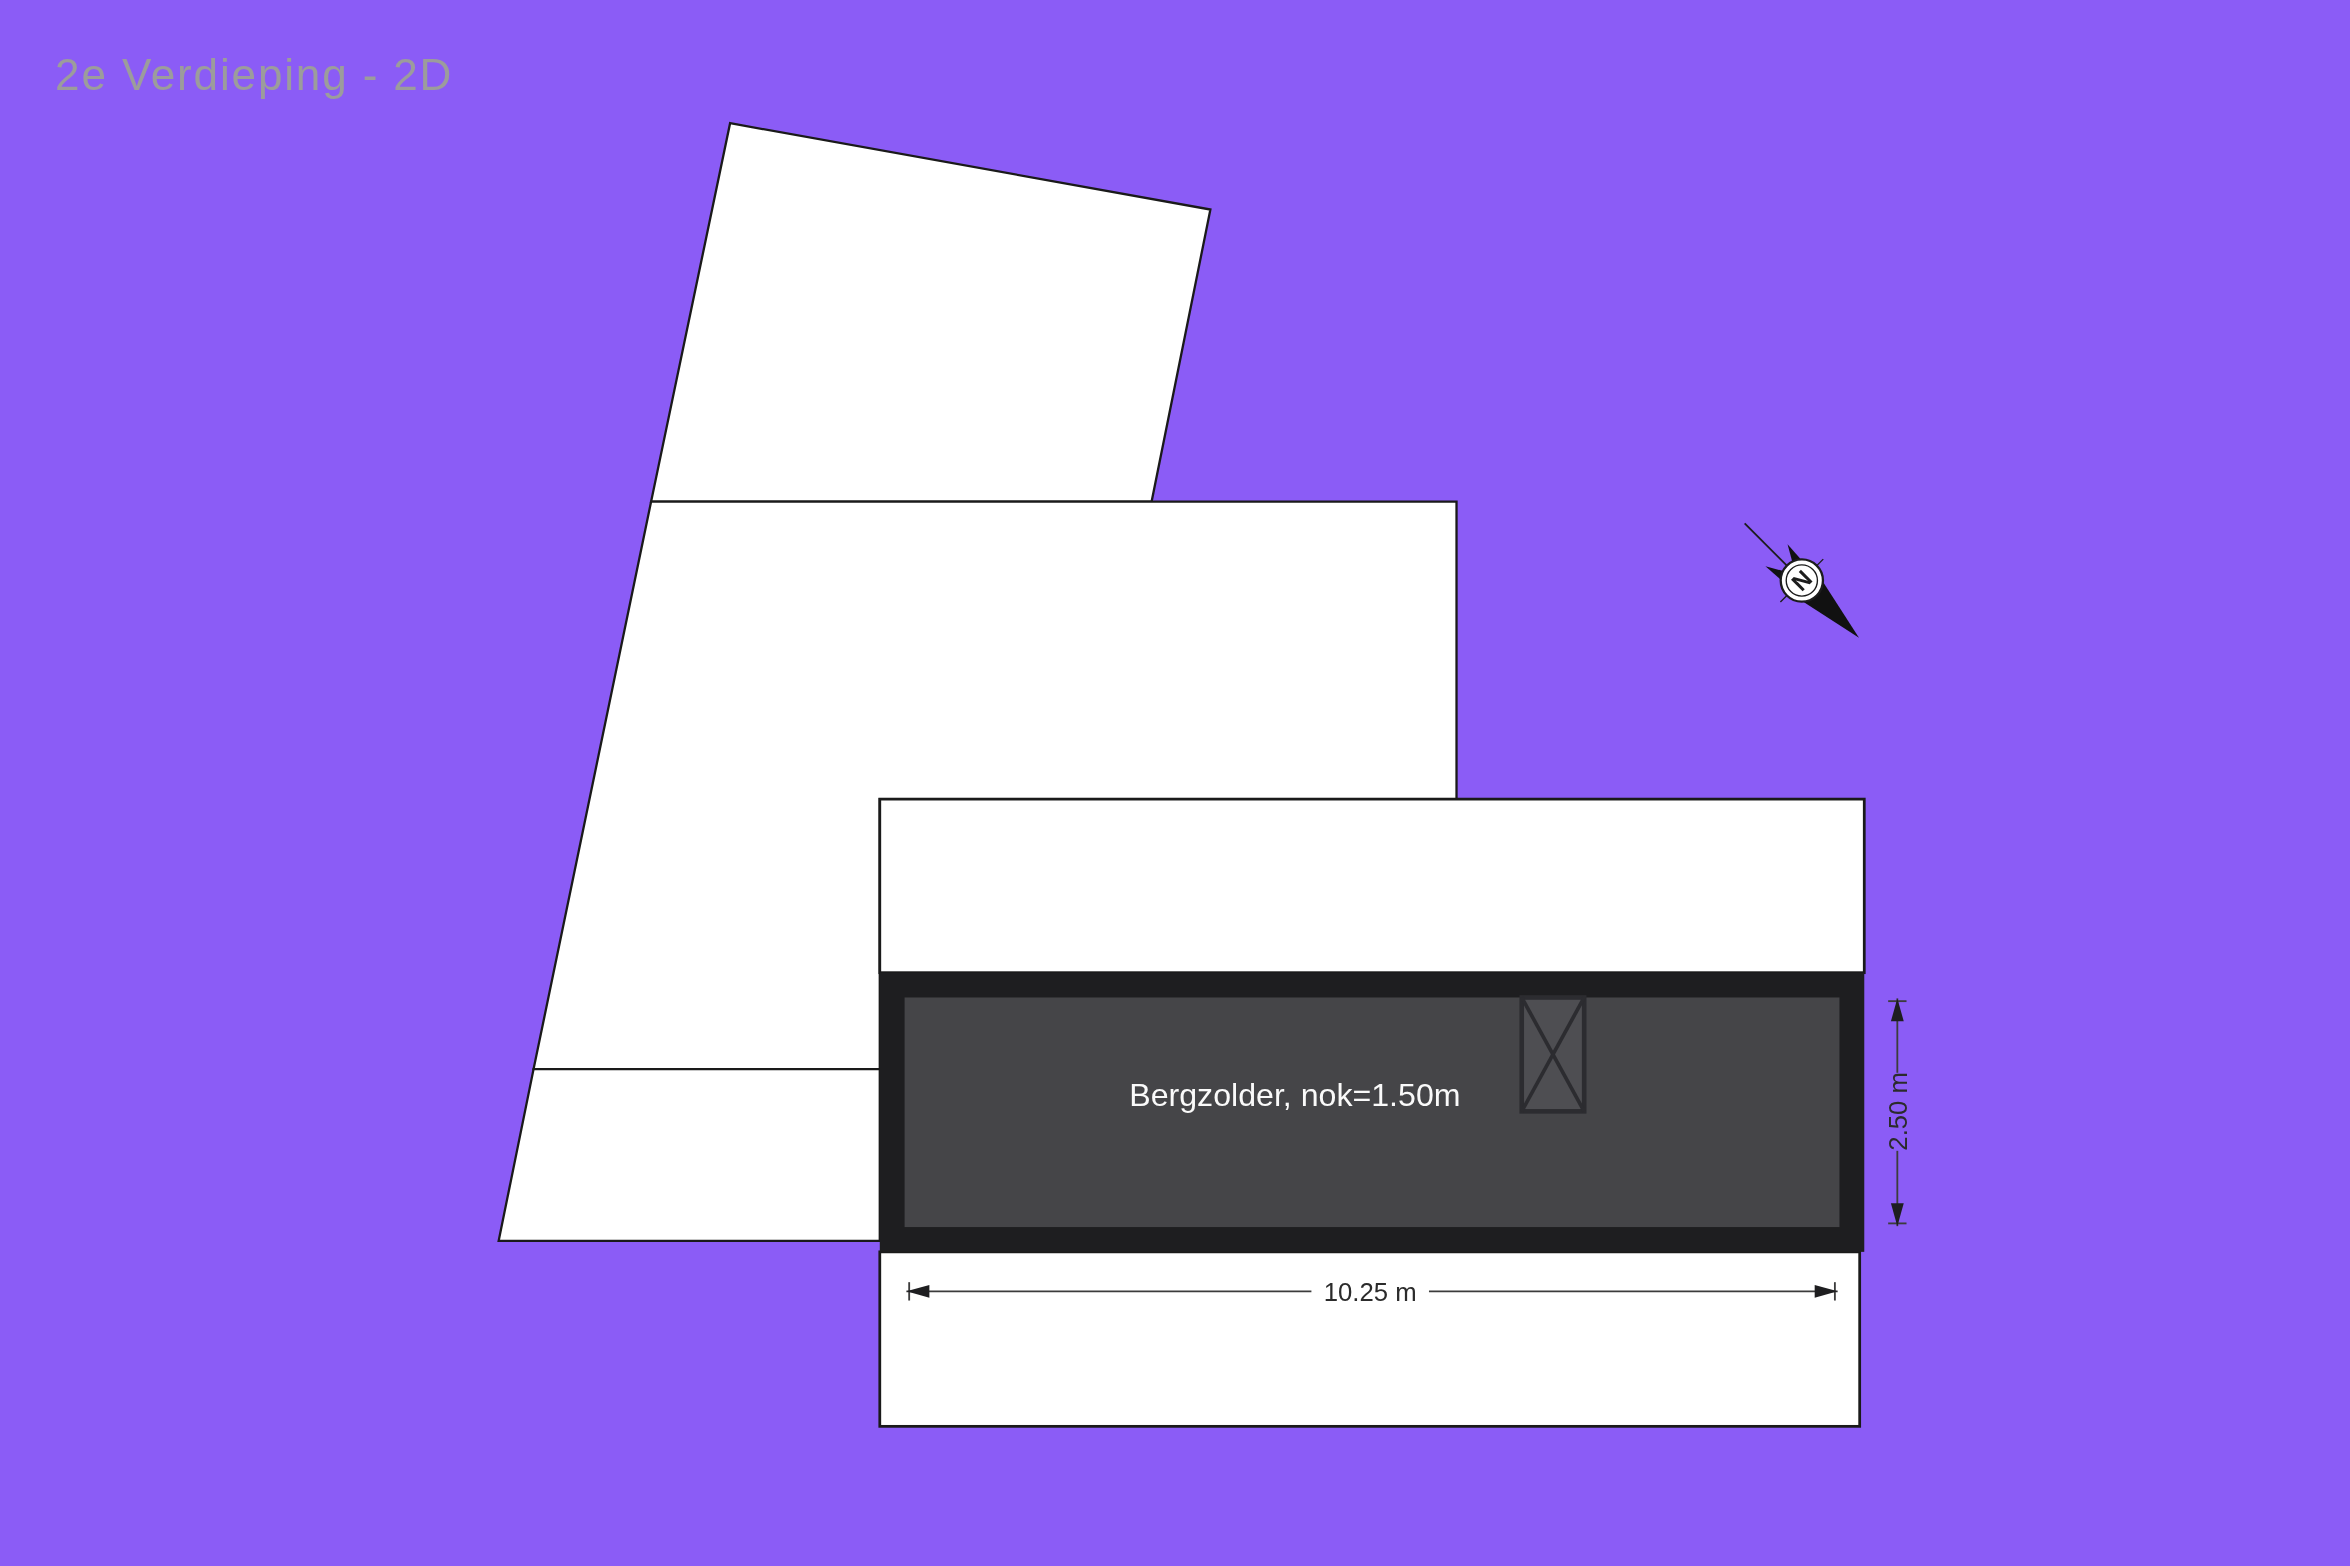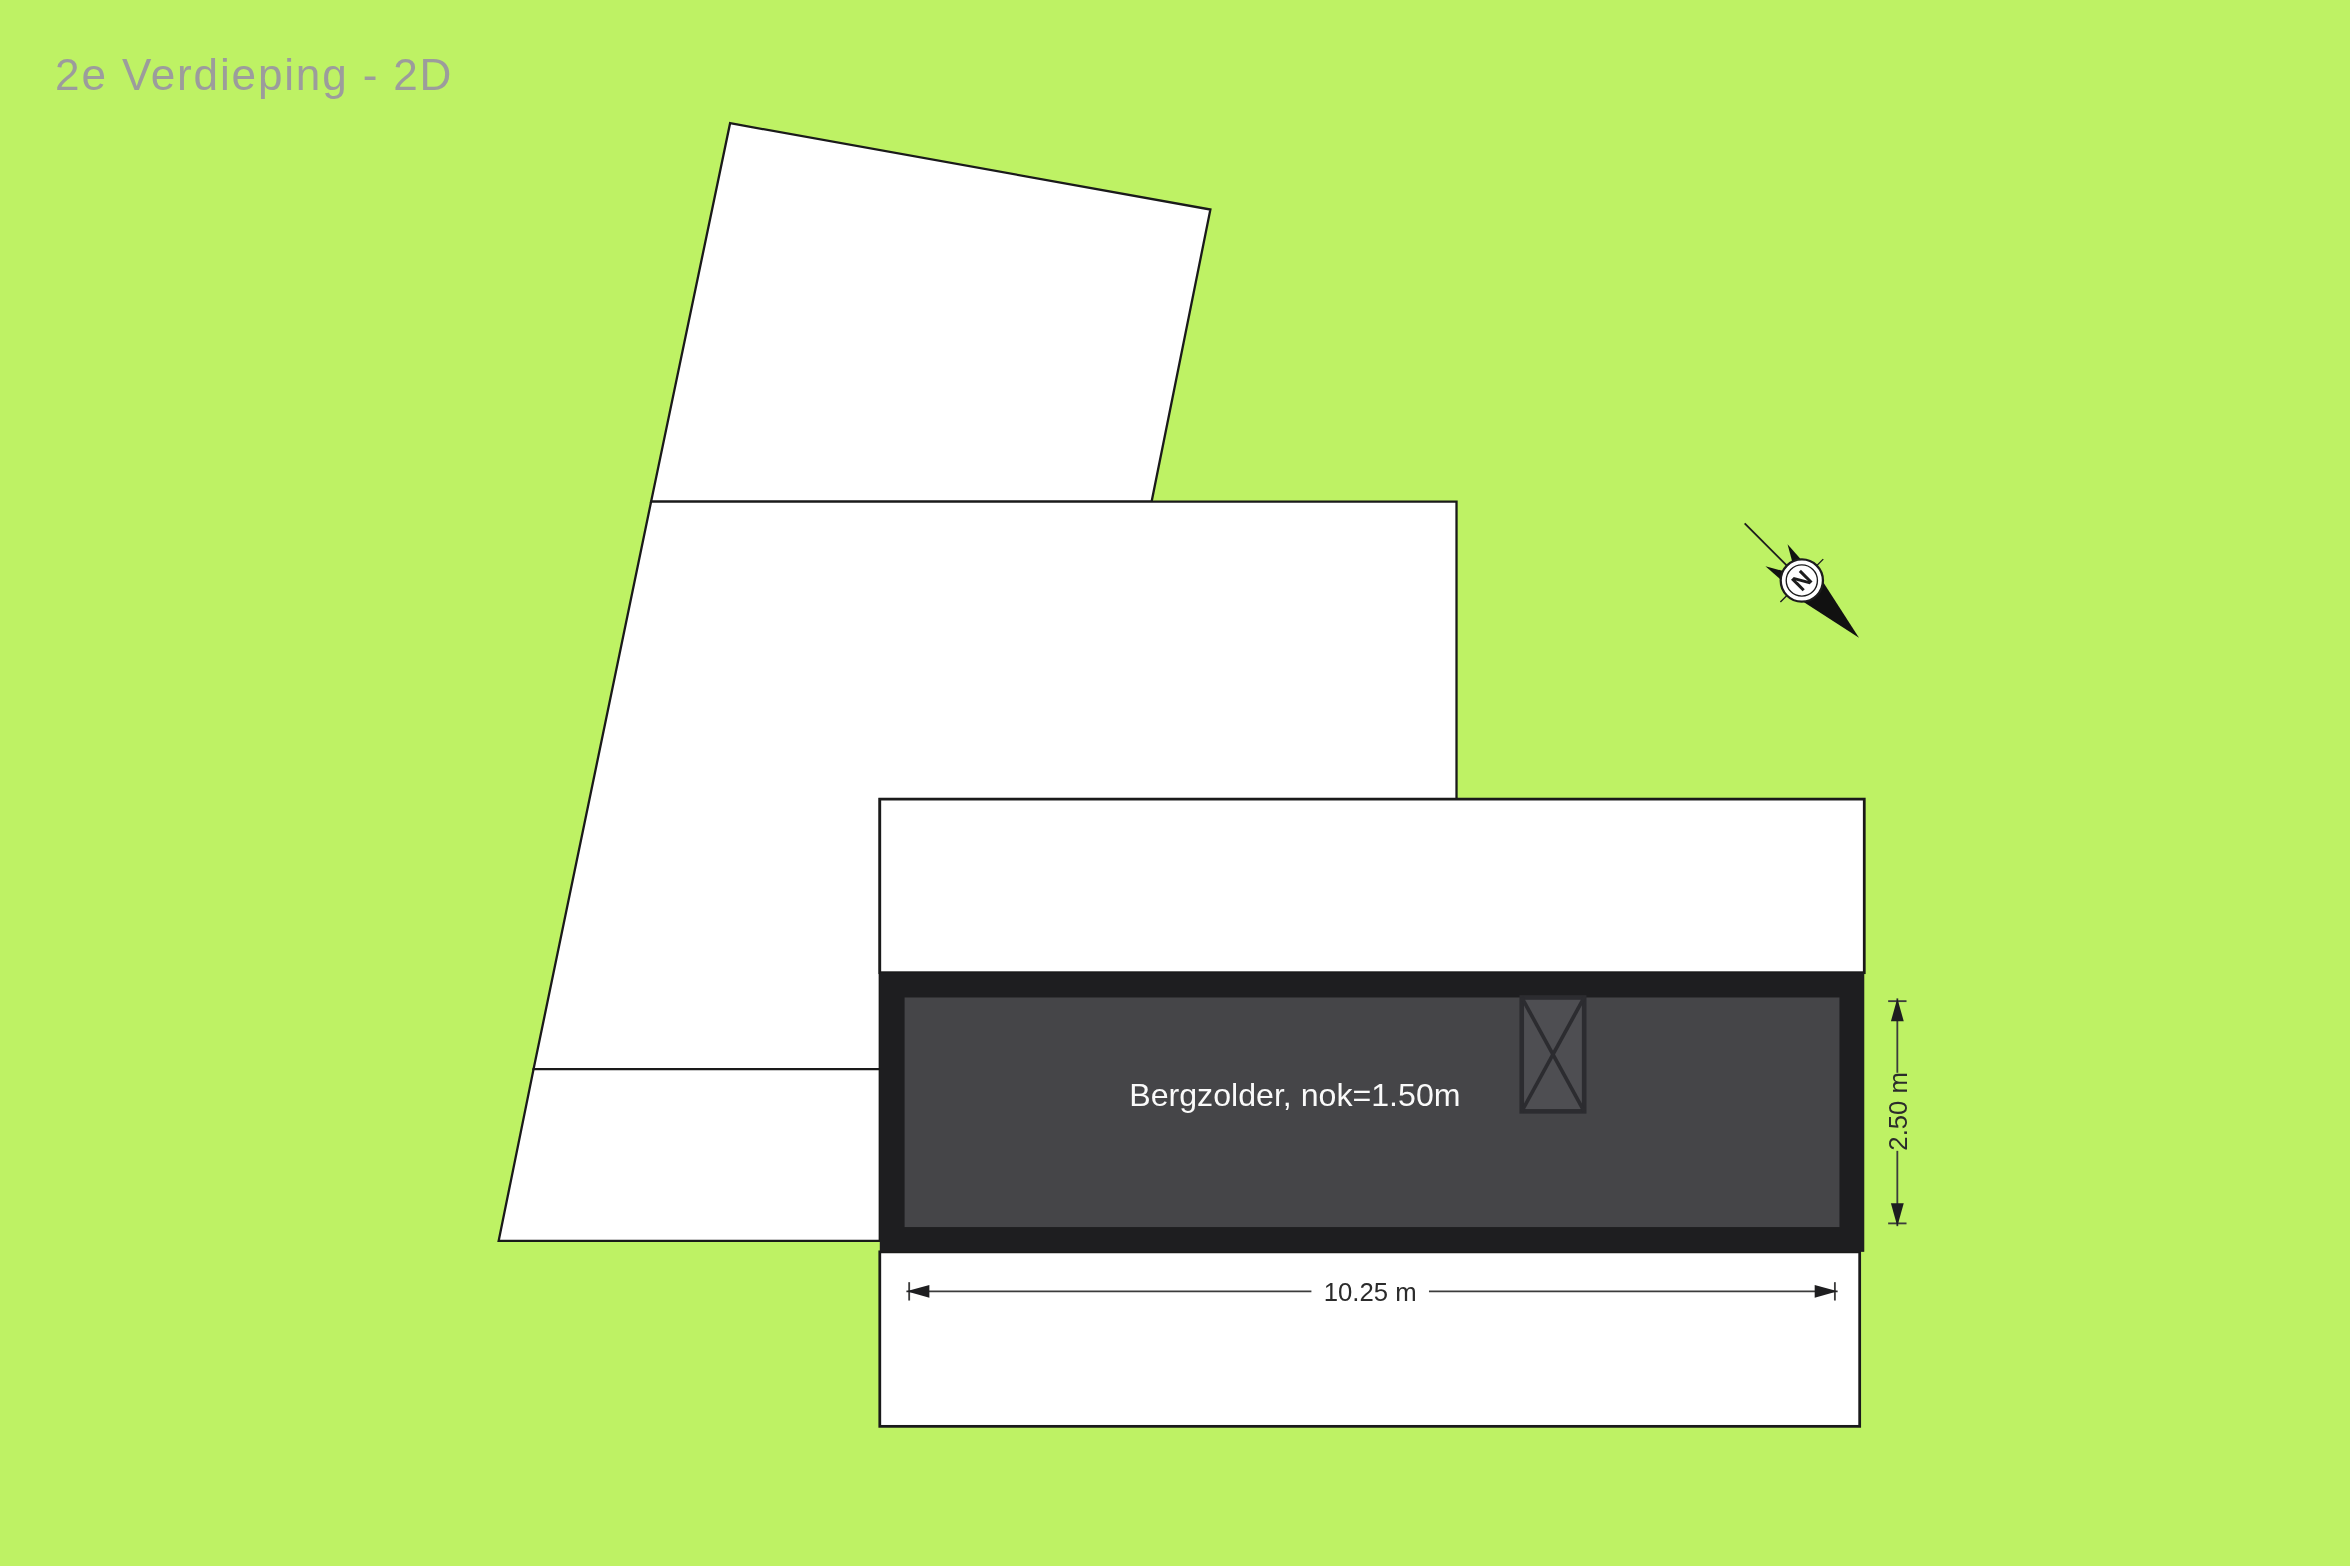--- a/index.html
+++ b/index.html
@@ -4,21 +4,21 @@
 <style>
   html, body {
     margin: 0;
     padding: 0;
     background: #ffffff;
   }
   .page {
     position: relative;
     width: 2351px;
     height: 1567px;
-    background: #bef264;
+    background: #8b5cf6;
     overflow: hidden;
     font-family: "Liberation Sans", sans-serif;
   }
   svg { display: block; }
 
   .title-text {
     font-family: "Liberation Sans", sans-serif;
     font-size: 48px;
     font-weight: 400;
     letter-spacing: 2px;

